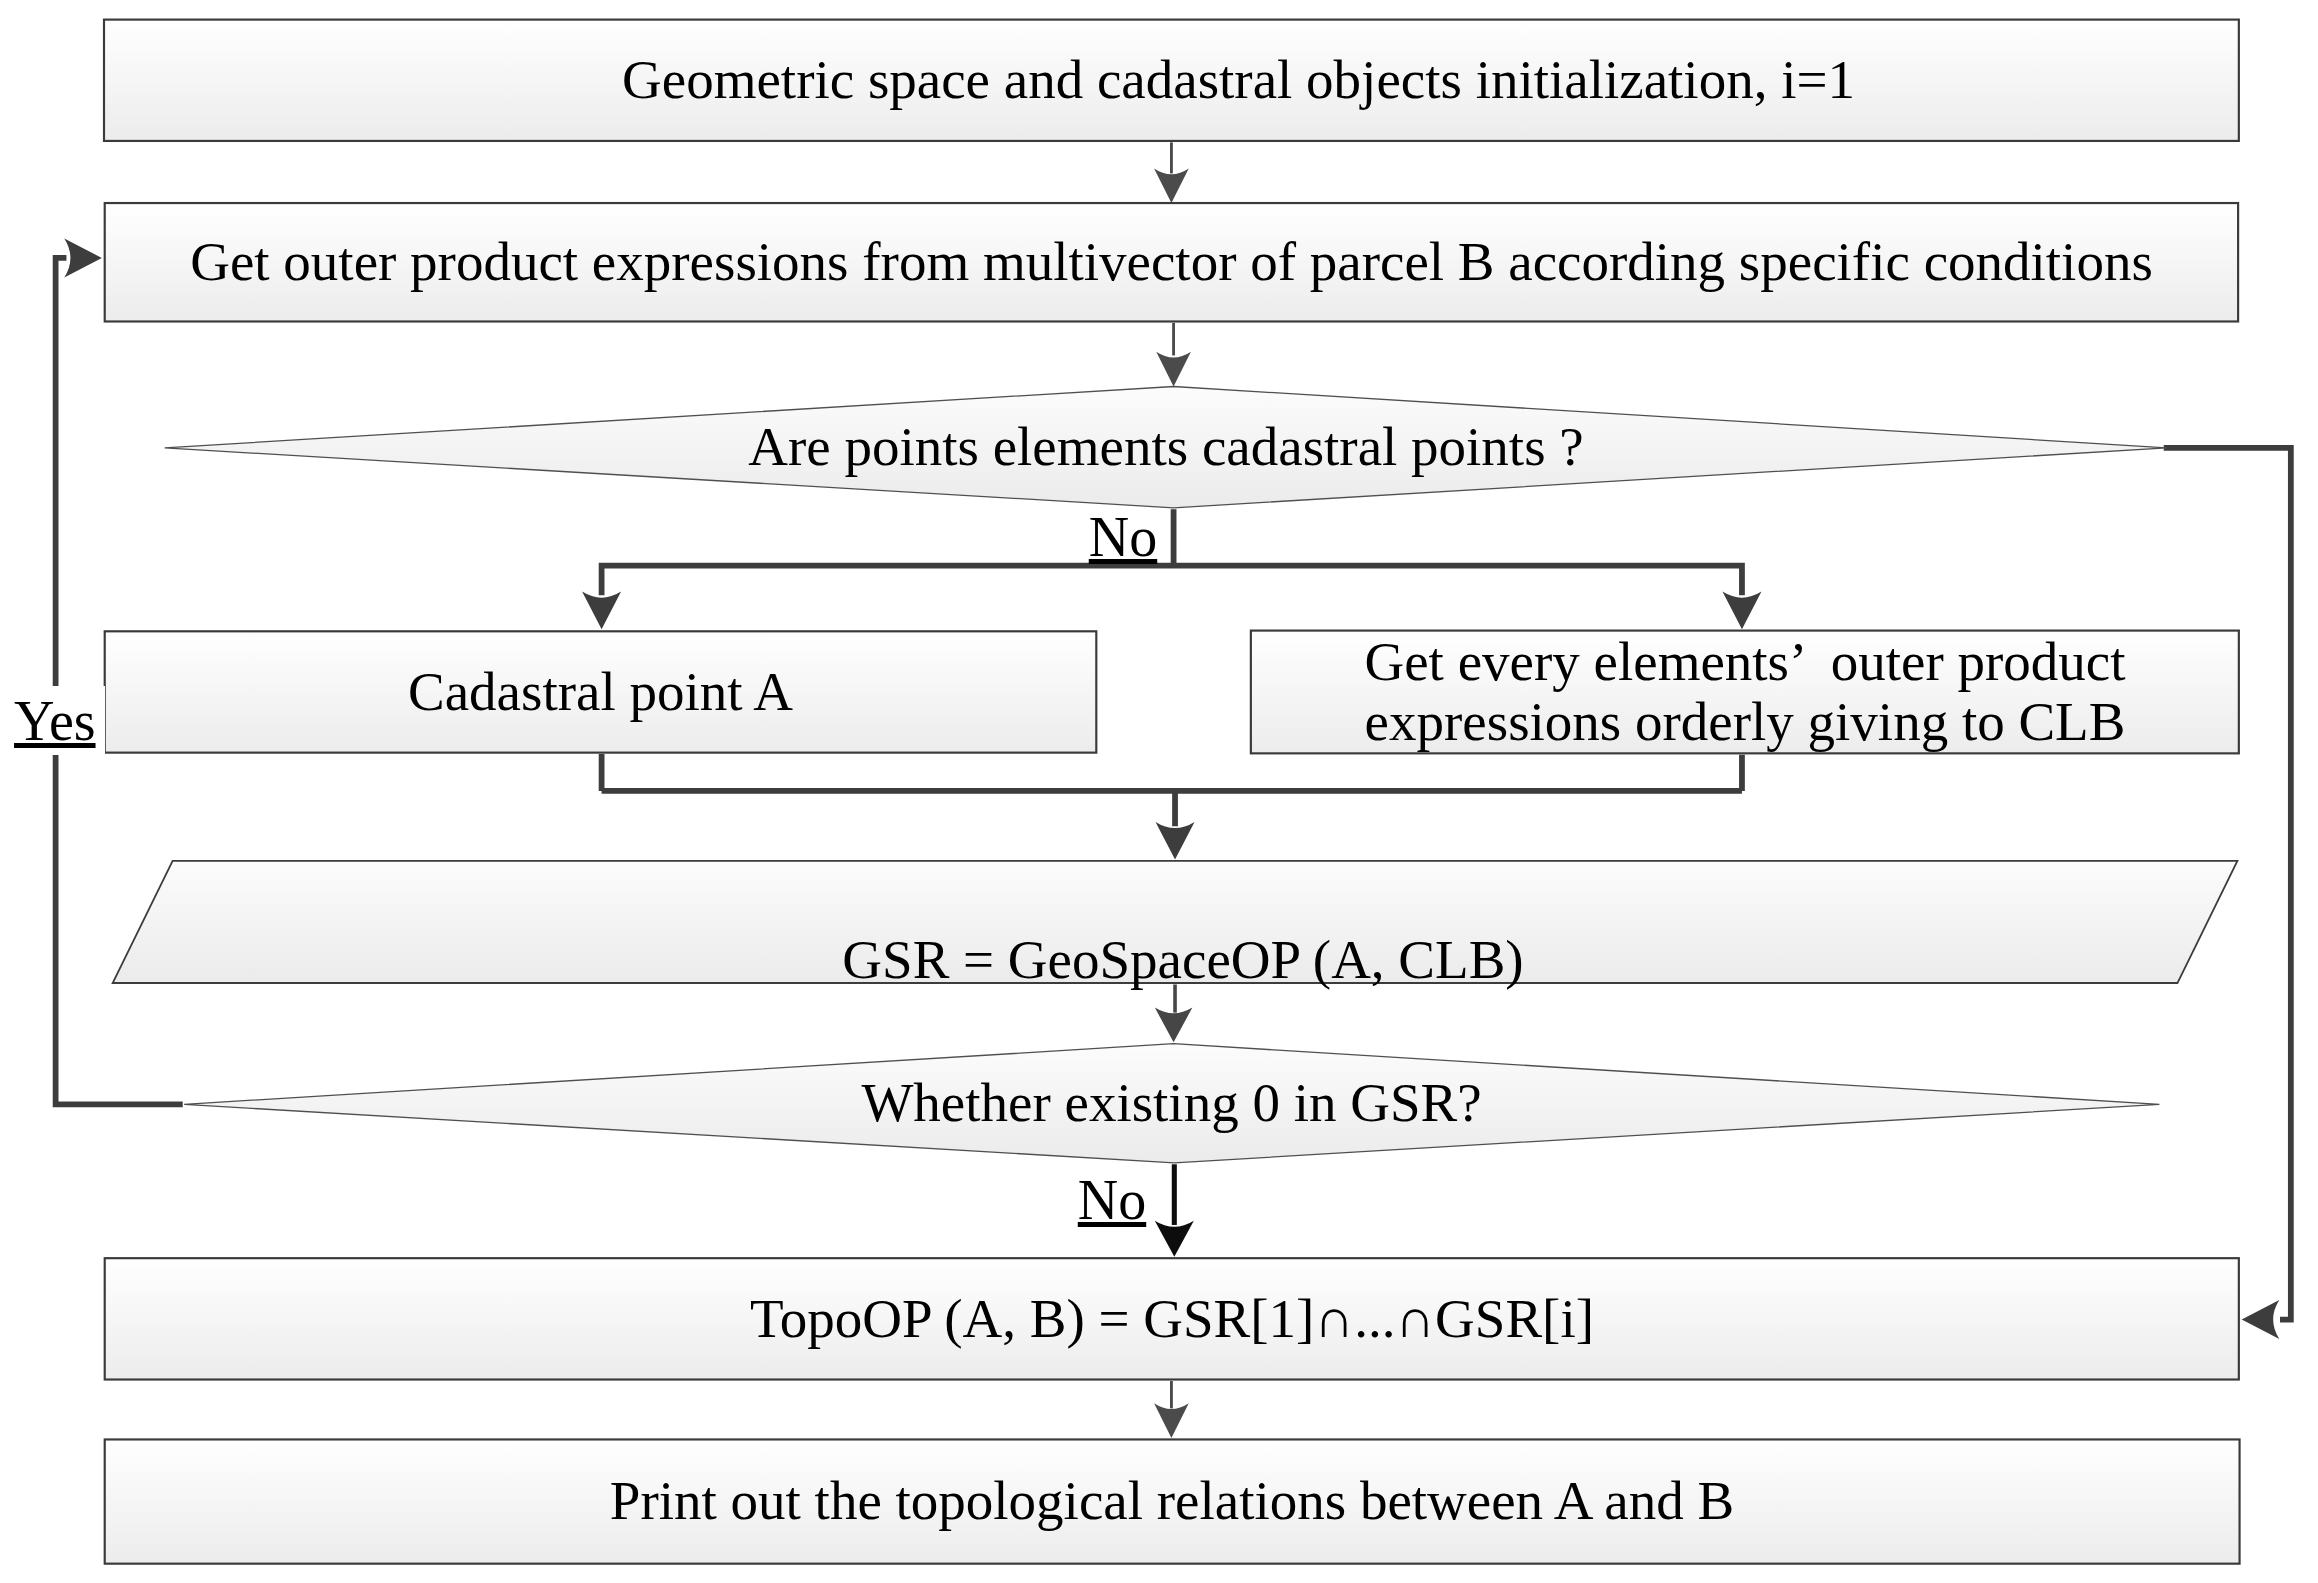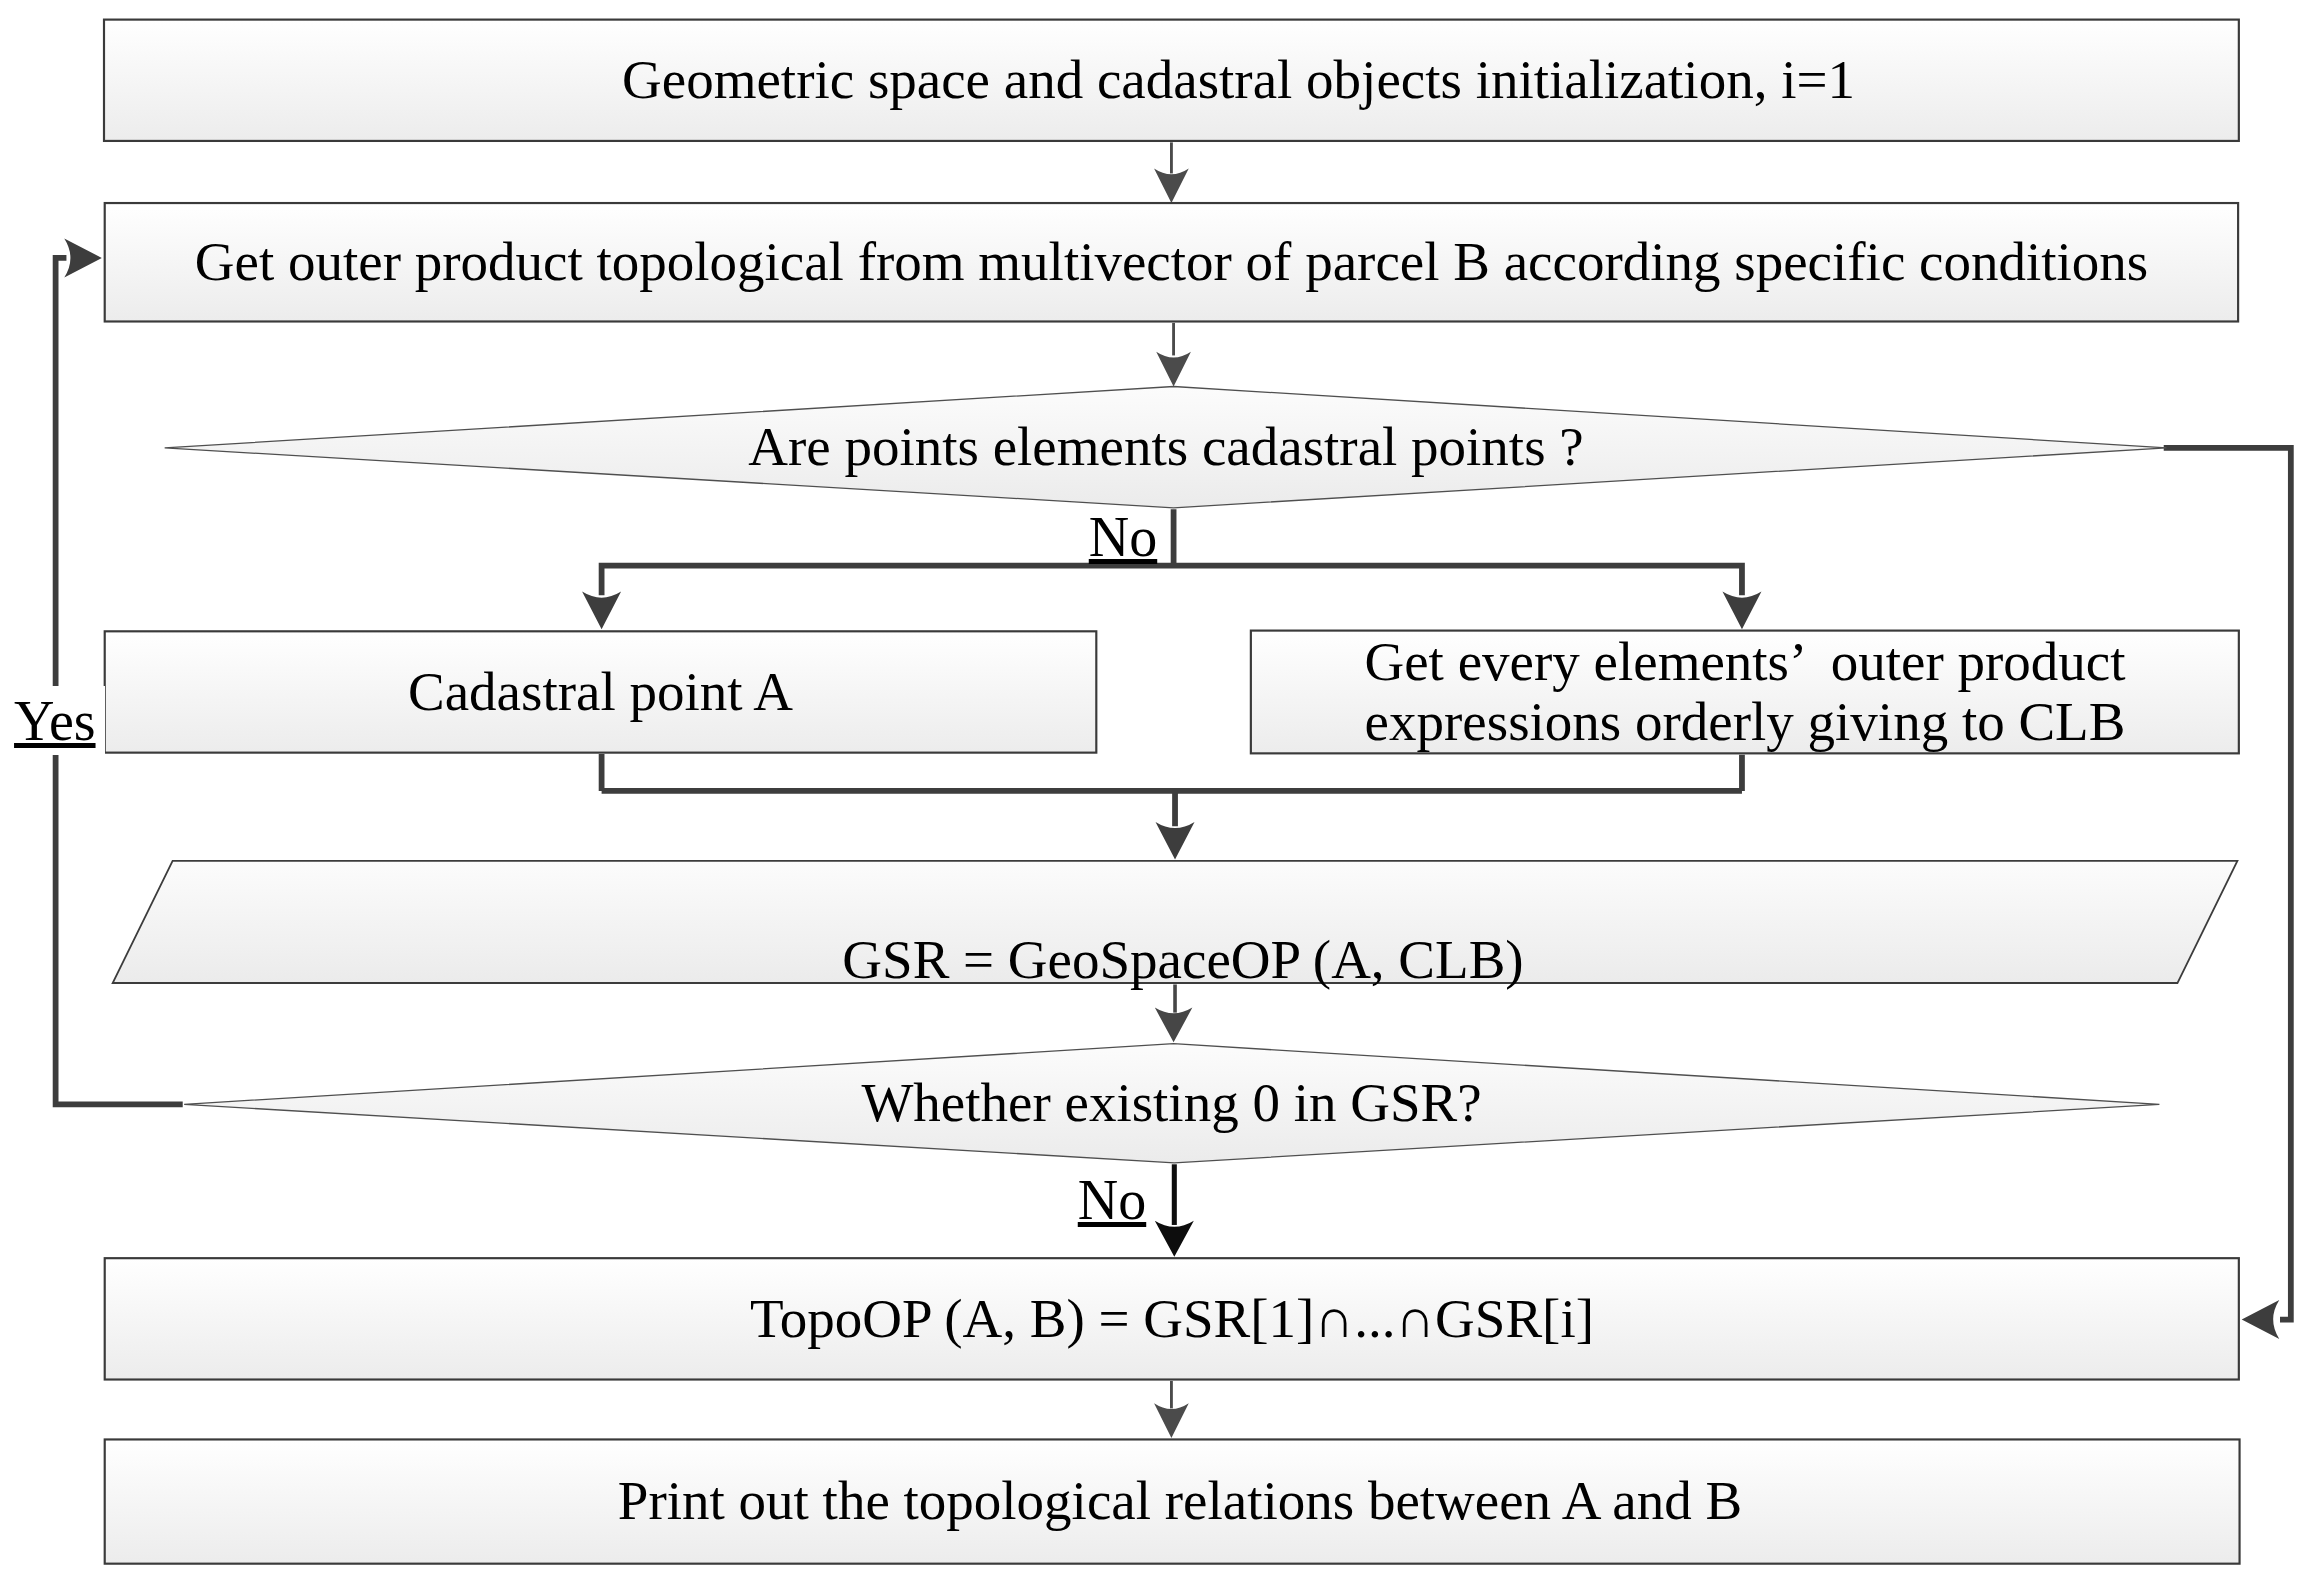--- a/index.html
+++ b/index.html
@@ -85,21 +85,21 @@
     <rect x="145" y="874" width="1373" height="168" fill="url(#boxGrad)" stroke="#3a3a3a" stroke-width="3"></rect>
     <rect x="1732" y="873" width="1368" height="170" fill="url(#boxGrad)" stroke="#3a3a3a" stroke-width="3"></rect>
     <polygon points="239,1192 3098,1192 3015,1361 156,1361" fill="url(#diaGrad)" stroke="#3c3c3c" stroke-width="2.5"></polygon>
     <polygon points="1625,1445 2990,1529 1626,1610 255,1529" fill="url(#diaGrad)" stroke="#4f4f4f" stroke-width="1.8"></polygon>
     <rect x="145" y="1742" width="2955" height="168" fill="url(#boxGrad)" stroke="#3a3a3a" stroke-width="3"></rect>
     <rect x="145" y="1993" width="2956" height="172" fill="url(#boxGrad)" stroke="#3a3a3a" stroke-width="3"></rect>
   </svg>
 
   <div class="node-label" style="left:104px; top:19.5px; width:2269px; height:121px;">Geometric space and cadastral objects initialization, i=1</div>
 
-  <div class="node-label" style="left:105px; top:203px; width:2133px; height:118px;">Get outer product topological from multivector of parcel B according specific conditions</div>
+  <div class="node-label" style="left:105px; top:203px; width:2133px; height:118px;">Get outer product expressions from multivector of parcel B according specific conditions</div>
 
   <div class="node-label" style="left:165px; top:386px; width:2002px; height:121px;">Are points elements cadastral points ?</div>
 
   <div class="edge-label" style="left:1051px; top:502px; width:144px; height:69px;">No</div>
 
   <div class="node-label" style="left:105px; top:631px; width:991px; height:121px;">Cadastral point A</div>
 
   <div class="node-label two-line" style="left:1251px; top:630px; width:988px; height:123px;">
     <span>Get every elements’  outer product</span>
     <span>expressions orderly giving to CLB</span>
@@ -108,16 +108,16 @@
   <div class="node-label" style="left:121px; top:861px; width:2124px; height:122px;margin-top:38px;">GSR = GeoSpaceOP (A, CLB)</div>
 
   <div class="node-label" style="left:184px; top:1043px; width:1975px; height:119px;">Whether existing 0 in GSR?</div>
 
   <div class="edge-label" style="left:1040px; top:1165px; width:144px; height:69px;">No</div>
 
   <div class="edge-label on-line" style="left:4.3px; top:686px; width:101px; height:69px;">Yes</div>
 
   <div class="node-label" style="left:105px; top:1258px; width:2134px; height:121px;">TopoOP (A, B) = GSR[1]∩...∩GSR[i]</div>
 
-  <div class="node-label" style="left:105px; top:1439px; width:2134px; height:124px;padding-left:8px;">Print out the topological relations between A and B</div>
+  <div class="node-label" style="left:105px; top:1439px; width:2134px; height:124px;">Print out the topological relations between A and B</div>
 
 </div>
 
 
 </body></html>

